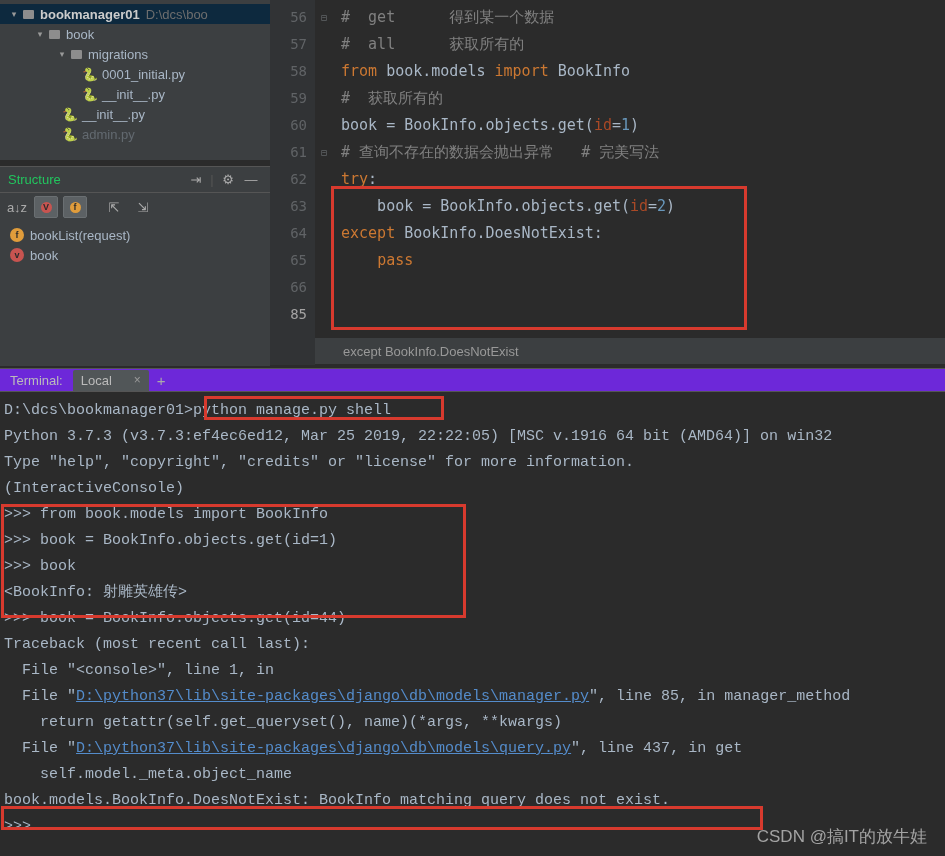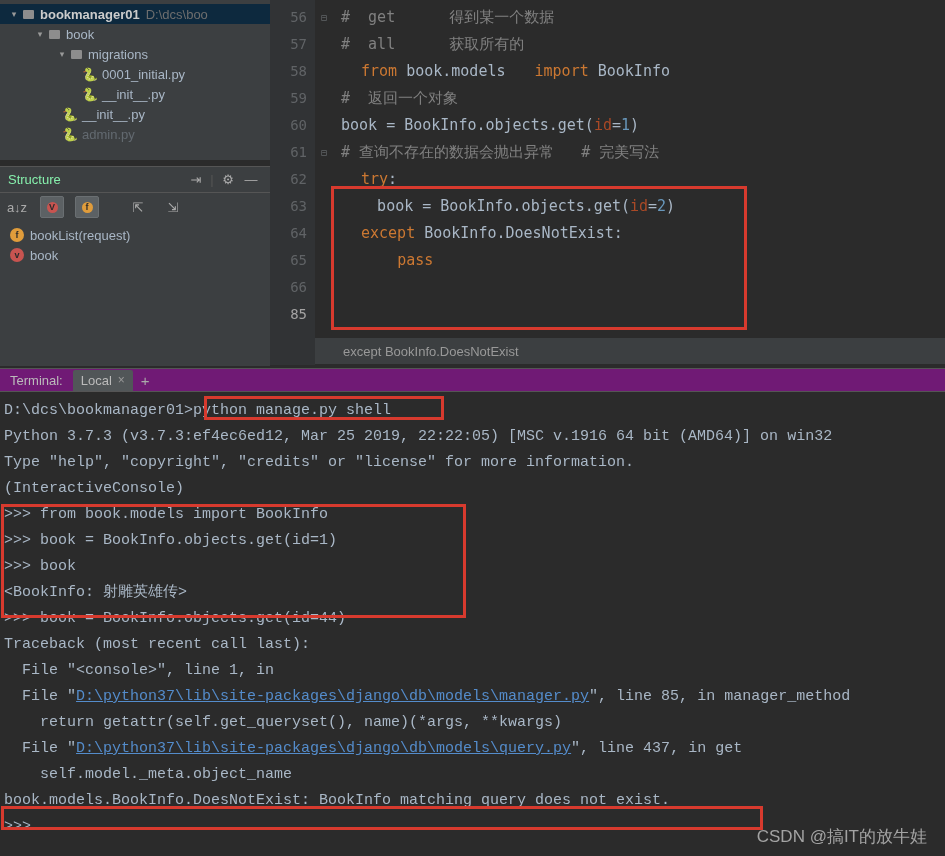--- a/index.html
+++ b/index.html
@@ -17,50 +17,50 @@
 .tree-row.sel { background:#0d293e; }
 .chev { width:12px; text-align:center; color:#999; font-size:9px; }
 .ico { width:16px; height:16px; margin-right:4px; display:inline-flex; align-items:center; justify-content:center; }
 .fold { width:11px; height:9px; background:#8d8d8d; border-radius:1px; }
 .pyfile { color:#3c83c4; font-size:13px; }
 .dim { color:#6e6e6e; }
 
 
 .structure { position:absolute; left:0; top:166px; width:270px; height:200px; background:#3c3f41; border-top:1px solid #555; }
 .struct-hdr { display:flex; align-items:center; height:26px; padding:0 8px; border-bottom:1px solid #555; }
-.struct-title { flex:1; color:#86efac; }
+.struct-title { flex:1; color:#22c55e; }
 .tb-btn { width:22px; height:22px; display:flex; align-items:center; justify-content:center; color:#aaa; margin-left:1px; cursor:pointer; border-radius:2px; }
-.struct-tools { display:flex; align-items:center; height:28px; padding:0 4px; gap:10px; }
+.struct-tools { display:flex; align-items:center; height:28px; padding:0 4px; gap:4px; }
 .struct-tools .tb-btn { width:24px; height:22px; border:1px solid transparent; }
 .struct-tools .tb-btn.sel { background:#5c6164; border:1px solid #6a6f72; }
 .struct-body { padding:4px; }
 .sym-row { display:flex; align-items:center; height:20px; padding-left:6px; }
 .circ { width:14px; height:14px; border-radius:50%; display:flex; align-items:center; justify-content:center; font-size:9px; font-weight:bold; margin-right:6px; color:#2b2b2b; }
 .circ.f { background:#e09c3b; }
 .circ.v { background:#c75450; }
 
 
 .gutter { position:absolute; left:270px; top:0; width:45px; height:365px; background:#313335; color:#606366; font-family:Consolas,monospace; font-size:14px; text-align:right; padding:4px 8px 0 0; line-height:27px; }
 .gutter .cur { color:#a4a3a3; }
 
 
 .editor { position:absolute; left:315px; top:0; right:0; height:365px; background:#2b2b2b; font-family:Consolas,monospace; font-size:15px; line-height:27px; padding-top:4px; }
 .editor .ln { white-space:pre; padding-left:26px; position:relative; }
 .fold-ind { position:absolute; left:6px; color:#606366; font-size:10px; }
-.kw { color:#cc7832;margin-left:20px; }
+.kw { color:#cc7832; }
 .cm { color:#808080; }
 .str { color:#6897bb; }
 .id { color:#aa4926; }
 .redbox { position:absolute; border:3px solid #d73a2e; }
 .breadcrumb { position:absolute; left:315px; top:338px; right:0; height:26px; background:#3c3f41; display:flex; align-items:center; padding-left:28px; color:#999; font-size:13px; }
 
 
-.term-hdr { position:absolute; left:0; top:368px; right:0; height:24px; background:#701a75; display:flex; align-items:center; border-top:1px solid #555; border-bottom:1px solid #555; }
+.term-hdr { position:absolute; left:0; top:368px; right:0; height:24px; background:#6d28d9; display:flex; align-items:center; border-top:1px solid #555; border-bottom:1px solid #555; }
 .term-label { padding:0 10px; color:#bbb; }
-.term-tab { background:#515658; padding:3px 8px; display:flex; align-items:center; gap:6px; color:#bbb; border-radius:2px 2px 0 0; }
+.term-tab { background:#515658; padding:3px 8px; display:flex; align-items:center; gap:22px; color:#bbb; border-radius:2px 2px 0 0; }
 .term-tab .x { color:#999; font-size:12px; }
 .term-add { margin-left:8px; color:#aaa; font-size:15px; }
 
 .term-body { position:absolute; left:0; top:392px; right:0; bottom:0; background:#2b2b2b; font-family:Liberation Mono, monospace; font-size:15px; line-height:26px; color:#a9b7c6; padding:6px 4px; white-space:pre; overflow:hidden; }
 .link { color:#548ccb; text-decoration:underline; }
 .watermark { position:absolute; right:18px; bottom:8px; color:#a3a3a3; font-size:17px; font-family:"Microsoft YaHei",sans-serif; }
 </style>
 </head>
 <body>
 
@@ -152,21 +152,21 @@
     <div>65</div>
     <div>66</div>
     <div class="cur">85</div>
   </div>
 
 <div class="editor" id="editor">
     <div class="ln"></div>
     <div class="ln"><span class="fold-ind">⊟</span><span class="cm">#  get      得到某一个数据</span></div>
     <div class="ln"><span class="cm">#  all      获取所有的</span></div>
     <div class="ln"><span class="kw">from </span>book.models <span class="kw">import </span>BookInfo</div>
-    <div class="ln"><span class="cm">#  返回一个对象</span></div>
+    <div class="ln"><span class="cm">#  获取所有的</span></div>
     <div class="ln">book = BookInfo.objects.get(<span class="id">id</span>=<span class="str">1</span>)</div>
     <div class="ln"><span class="fold-ind">⊟</span><span class="cm"># 查询不存在的数据会抛出异常   # 完美写法</span></div>
     <div class="ln"><span class="kw">try</span>:</div>
     <div class="ln">    book = BookInfo.objects.get(<span class="id">id</span>=<span class="str">2</span>)</div>
     <div class="ln"><span class="kw">except </span>BookInfo.DoesNotExist:</div>
     <div class="ln">    <span class="kw">pass</span></div>
   </div>
 <div class="breadcrumb">
   <span>except BookInfo.DoesNotExist</span>
 </div>

